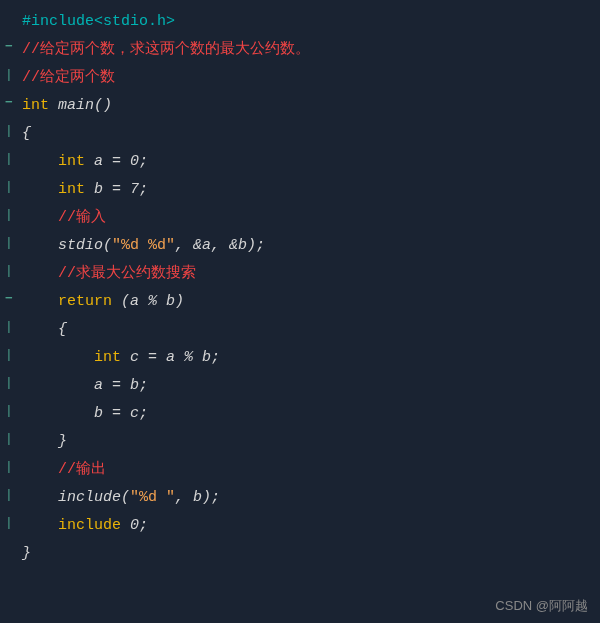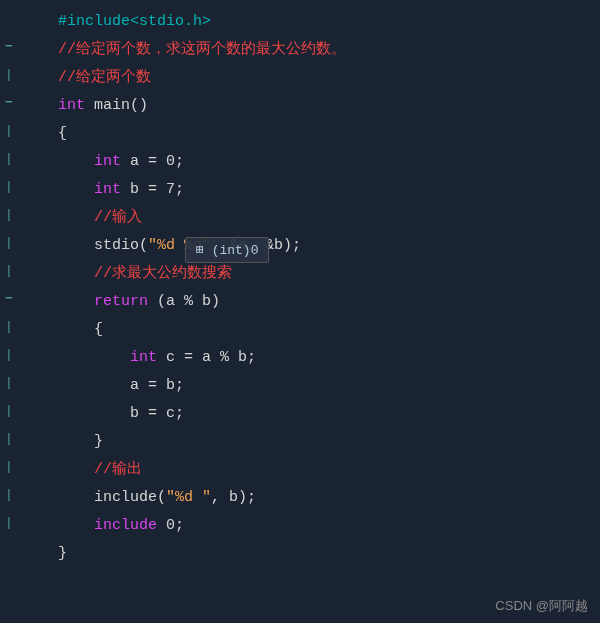--- a/index.html
+++ b/index.html
@@ -52,28 +52,27 @@
     .gutter-bar {
       color: #4a9e8a;
       font-size: 13px;
     }
 
     .code-content {
       flex: 1;
       padding-left: 4px;
       line-height: 26px;
       white-space: pre;
-      margin-left: 36px;
     }
 
-    .kw-green { color: #d946ef; }        
+    .kw-green { color: #eab308; }        
     .comment { color: #ef4444; }        
     .preprocessor { color: #00b4b4; }   
     .string { color: #f0a050; }         
-    .normal { color: #d4d4d4; }
+    .normal { color: #d4d4d4; font-style: italic; }
 
     .tooltip-overlay {
       position: absolute;
       background-color: rgba(40, 50, 65, 0.92);
       border: 1px solid #555;
       padding: 4px 10px;
       color: #b0c8e0;
       font-size: 13px;
       z-index: 10;
       white-space: nowrap;
@@ -170,20 +169,17 @@
       <div class="code-line">
         <div class="gutter gutter-bar">|</div>
         <div class="code-content"><span class="kw-green">    include</span><span class="normal"> 0;</span></div>
       </div>
       <div class="code-line">
         <div class="gutter"></div>
         <div class="code-content"><span class="normal">}</span></div>
       </div>
     </div>
 
-  <div class="tooltip-overlay" style="top: 237px; left: 185px;">
-    <span>⊞ (int)0</span>
-  </div>
 
   <div class="watermark">
     <span>CSDN @阿阿越</span>
   </div>
 </div>
 
 </body></html>

